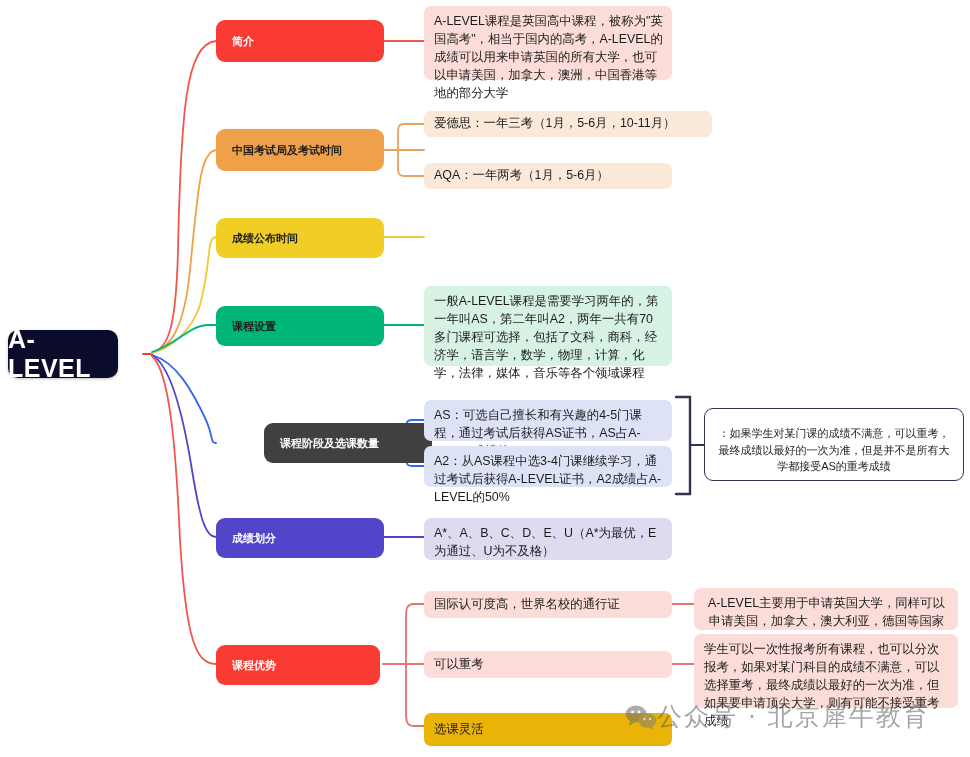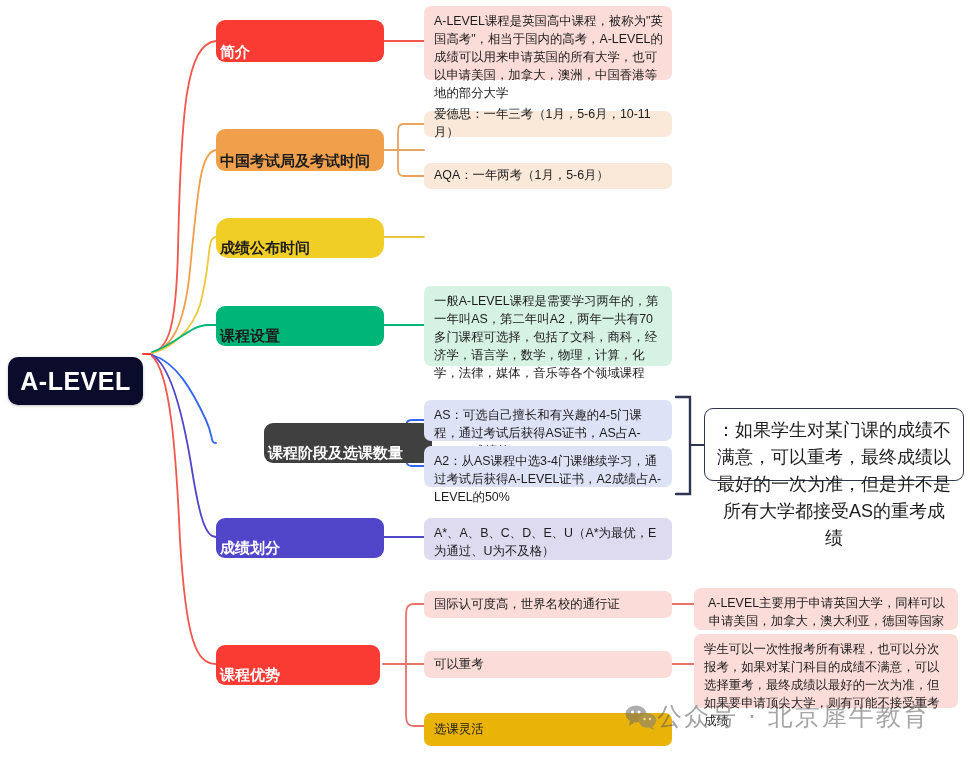--- a/index.html
+++ b/index.html
@@ -24,46 +24,45 @@
     width: 970px;
     height: 757px;
     pointer-events: none;
   }
 
   
   .root-node {
     position: absolute;
     left: 8px;
     top: 330px;
-    width: 135px;
+    width: 110px;
     height: 48px;
     background: #0b0b2b;
     border-radius: 10px;
     display: flex;
     align-items: center;
     justify-content: center;
     box-shadow: 0 1px 3px rgba(0,0,0,0.25);
-    margin-top: 27px;
   }
   .root-node .root-label {
     color: #ffffff;
     font-size: 25px;
     font-weight: bold;
     letter-spacing: 0.5px;
   }
 
   
   .branch {
     position: absolute;
     border-radius: 9px;
     display: flex;
-    align-items: flex-end;
+    align-items: center;
     box-sizing: border-box;
-    padding-left: 4px;
-    font-size: 15px;
+    padding-left: 16px;
+    font-size: 11px;
     font-weight: bold;
     white-space: nowrap;
   }
 
   
   .card {
     position: absolute;
     box-sizing: border-box;
     border-radius: 7px;
     padding: 7px 9px 7px 10px;
@@ -76,22 +75,22 @@
   .card.topalign { align-items: flex-start; }
   .card span { display: block; }
 
   
   .callout {
     position: absolute;
     box-sizing: border-box;
     border: 1.6px solid #2f3550;
     border-radius: 9px;
     background: #ffffff;
-    padding: 8px 10px;
-    font-size: 18px;
+    padding: 16px 10px;
+    font-size: 11px;
     line-height: 1.5;
     color: #1c1c1c;
     text-align: center;
   }
 
   
   .watermark {
     position: absolute;
     left: 625px;
     top: 700px;
@@ -176,29 +175,29 @@
     <span>简介</span>
   </div>
   <div class="card topalign" style="left:424px; top:6px; width:248px; height:74px; background:#fbdcd8;">
     <span>A-LEVEL课程是英国高中课程，被称为"英国高考"，相当于国内的高考，A-LEVEL的成绩可以用来申请英国的所有大学，也可以申请美国，加拿大，澳洲，中国香港等地的部分大学</span>
   </div>
 
   <div class="branch" style="left:216px; top:129px; width:168px; height:42px;
               background:#f0a04b; color:#1c1c1c;">
     <span>中国考试局及考试时间</span>
   </div>
-  <div class="card" style="left:424px; top:111px; width:248px; height:26px; background:#fae9d9;">
+  <div class="card" style="left:424px; top:111px; width:288px; height:26px; background:#fae9d9;">
     <span>爱德思：一年三考（1月，5-6月，10-11月）</span>
   </div>
   <div class="card" style="left:424px; top:163px; width:248px; height:26px; background:#fae9d9;">
     <span>AQA：一年两考（1月，5-6月）</span>
   </div>
 
   <div class="branch" style="left:216px; top:218px; width:168px; height:40px;
-              background:#f0ce26; color:#1c1c1c;border-radius:13px;">
+              background:#f0ce26; color:#1c1c1c;">
     <span>成绩公布时间</span>
   </div>
 
   <div class="branch" style="left:216px; top:306px; width:168px; height:40px;
               background:#00b578; color:#1c1c1c;">
     <span>课程设置</span>
   </div>
   <div class="card topalign" style="left:424px; top:286px; width:248px; height:80px; background:#d6f2e3;">
     <span>一般A-LEVEL课程是需要学习两年的，第一年叫AS，第二年叫A2，两年一共有70多门课程可选择，包括了文科，商科，经济学，语言学，数学，物理，计算，化学，法律，媒体，音乐等各个领域课程</span>
   </div>

